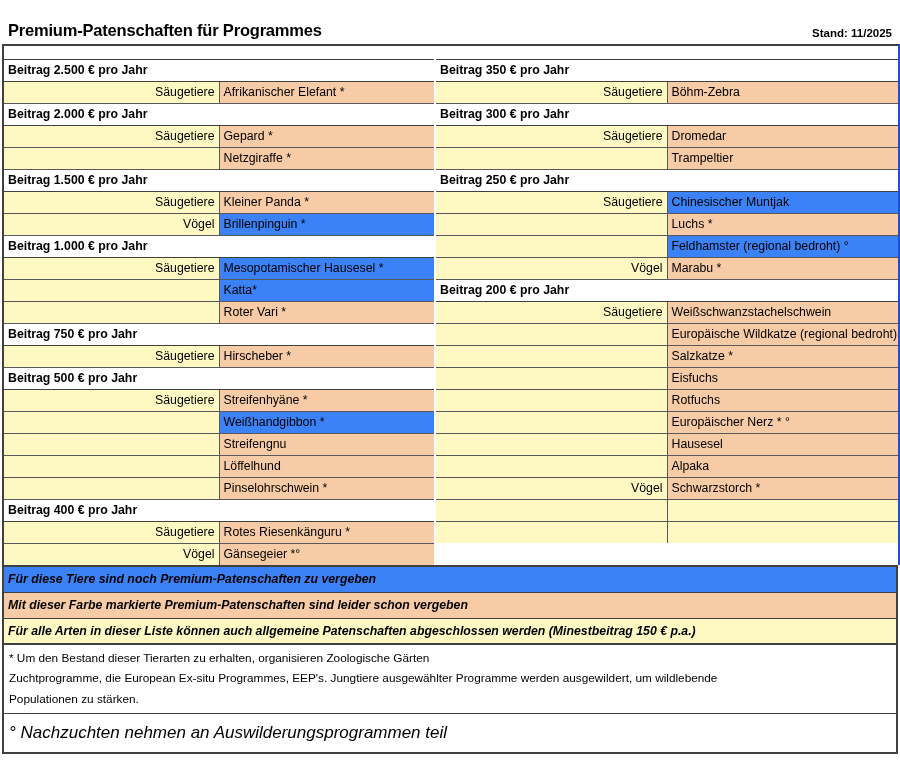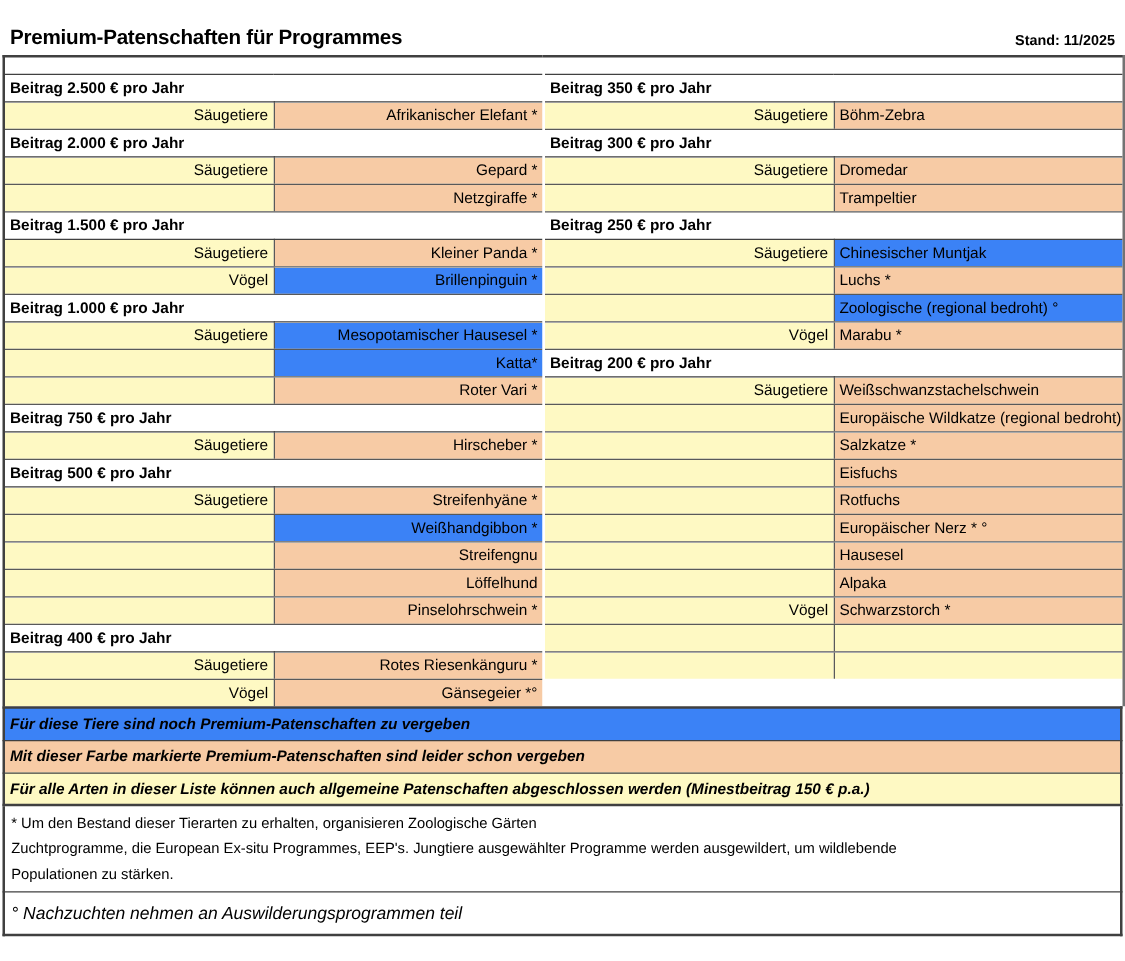--- a/index.html
+++ b/index.html
@@ -44,21 +44,21 @@
     padding-bottom: 1px;
   }
 
   
   .maintable {
     width: 896px;
     border-collapse: collapse;
     table-layout: fixed;
     border-top: 2px solid #404040;
     border-left: 2px solid #404040;
-    border-right: 2px solid #737373;
+    border-right: 2px solid #1d4ed8;
   }
   .maintable td {
     padding: 0;
     vertical-align: top;
   }
   .col-split {
     width: 2px;
     background: #ffffff;
   }
 
@@ -76,21 +76,21 @@
     vertical-align: middle;
     white-space: nowrap;
     overflow: hidden;
   }
   .subtable tr:last-child td { border-bottom: none; }
 
   .c-cat  { width: 123px; text-align: right; padding-right: 5px; }
   .c-name { border-left: 1px solid #595959; }
 
   .left .c-cat  { width: 123px; }
-  .left .c-name { width: 304px; text-align: right; }
+  .left .c-name { width: 304px; }
   .right .c-cat  { width: 123px; }
   .right .c-name { width: 341px; margin-left: 38px; }
 
   
   td.tier {
     font-weight: bold;
     font-size: 12.3px;
     text-align: left;
     padding-left: 4px;
     background: #ffffff;
@@ -141,21 +141,21 @@
   .notetable td {
     padding: 3px 5px 4px 5px;
     font-size: 11.8px;
     line-height: 1.72;
     vertical-align: top;
     border-bottom: 1px solid #404040;
   }
   .notetable tr:last-child td {
     border-bottom: none;
     font-style: italic;
-    font-size: 14px;
+    font-size: 17px;
     padding-top: 4px;
     padding-bottom: 5px;
   }
   .note-line { display: block; }
 </style>
 </head>
 <body>
 
 <div class="page">
 
@@ -292,21 +292,21 @@
                 <tr>
                   <td class="c-cat plain">Säugetiere</td>
                   <td class="c-name available">Chinesischer Muntjak</td>
                 </tr>
                 <tr>
                   <td class="c-cat plain"></td>
                   <td class="c-name taken">Luchs *</td>
                 </tr>
                 <tr>
                   <td class="c-cat plain"></td>
-                  <td class="c-name available">Zoologische (regional bedroht) °</td>
+                  <td class="c-name available">Feldhamster (regional bedroht) °</td>
                 </tr>
                 <tr>
                   <td class="c-cat plain">Vögel</td>
                   <td class="c-name taken">Marabu *</td>
                 </tr>
                 <tr class="tier-row">
                   <td class="tier" colspan="2">Beitrag 200 € pro Jahr</td>
                 </tr>
                 <tr>
                   <td class="c-cat plain">Säugetiere</td>

